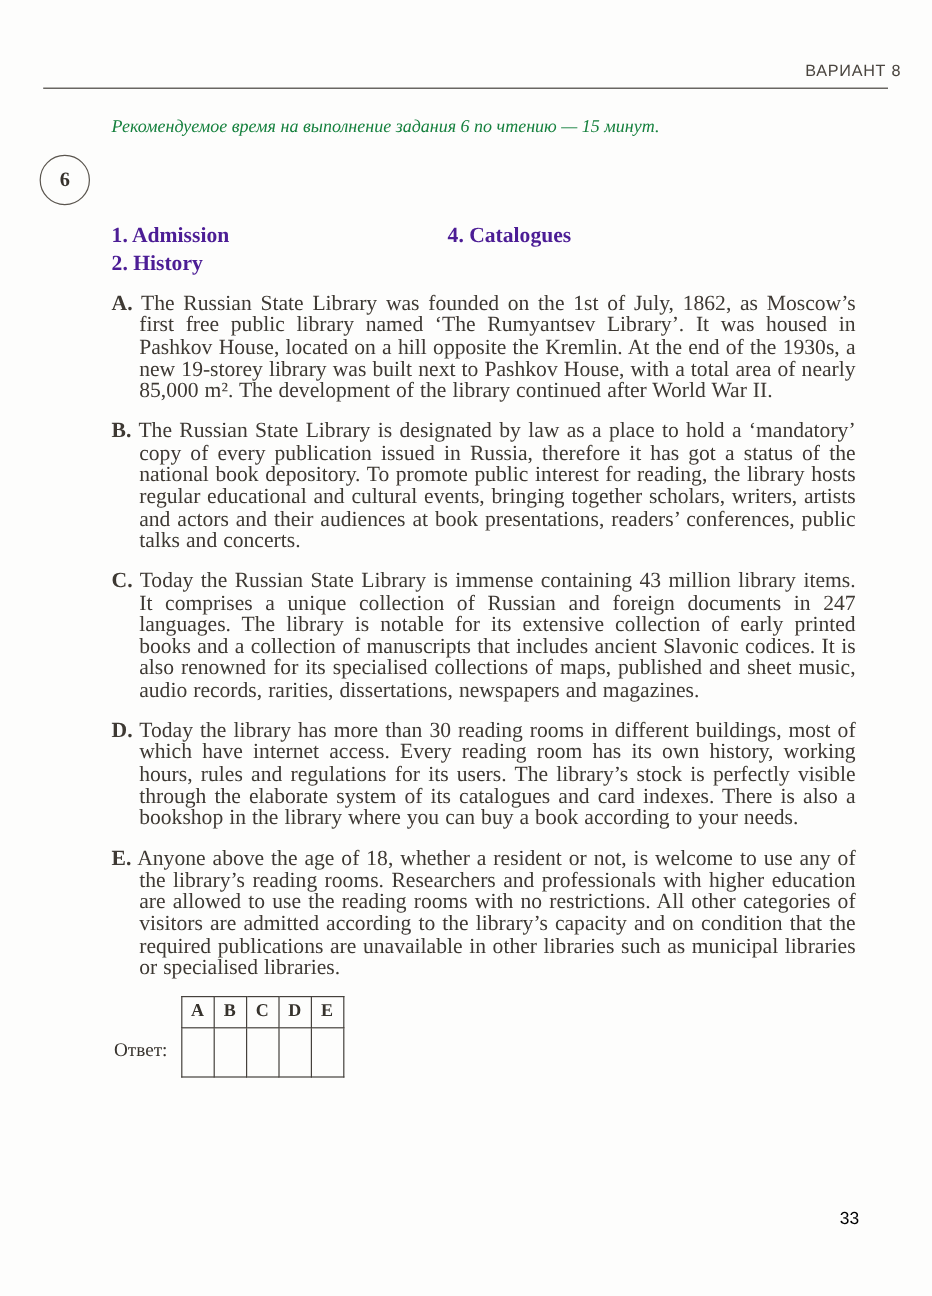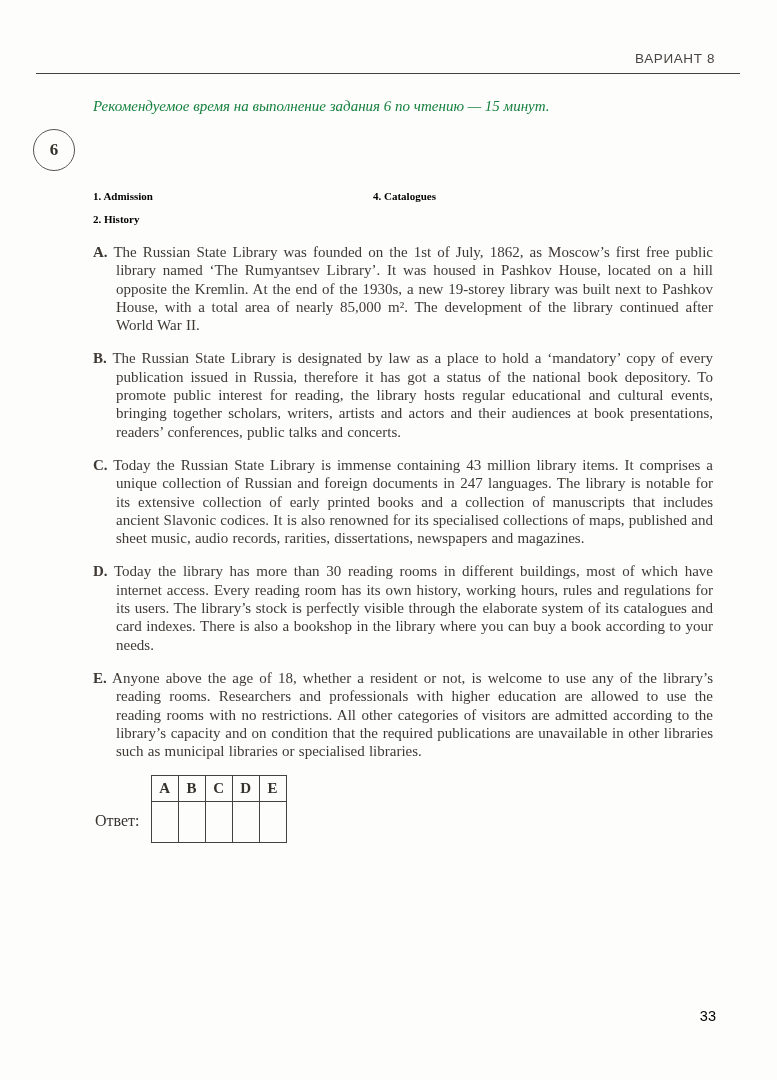--- a/index.html
+++ b/index.html
@@ -12,21 +12,21 @@
   }
   .page {
     position: relative;
     width: 777px; height: 1080px;
     background: #fdfdfc;
     overflow: hidden;
   }
   
   .header {
     margin-top: 51px;
-    padding-right: 62px;
+    padding-right: 26px;
     text-align: right;
     font-family: "Liberation Sans", sans-serif;
     font-size: 13.5px;
     letter-spacing: 0.6px;
     color: #4a453f;
   }
   .rule {
     height: 0;
     border-top: 1.3px solid #45413c;
     margin: 7px 37px 0 36px;
@@ -71,35 +71,35 @@
   }
   .instr-box b { font-weight: bold; }
   
   .rubrics {
     display: flex;
     margin: 14px 60px 0 93px;
   }
   .rubric-col { width: 280px; }
   .rubric-item {
     font-weight: bold;
-    font-size: 11px;
+    font-size: 18px;
     line-height: 23px;
-    color: #000000;
+    color: #4c1d95;
   }
   
   .texts {
     margin: 12px 65px 0 93px;
     width: 620px;
   }
   .text-block {
     margin: 0 0 15px 0;
     padding-left: 23px;
     text-indent: -23px;
     text-align: justify;
-    font-size: 15px;
+    font-size: 18px;
     line-height: 18.3px;
     word-spacing: 0.5px;
   }
   .text-block .letter { font-weight: bold; }
   
   .answer-row {
     display: flex;
     align-items: flex-end;
     margin: 12px 0 0 95px;
   }

